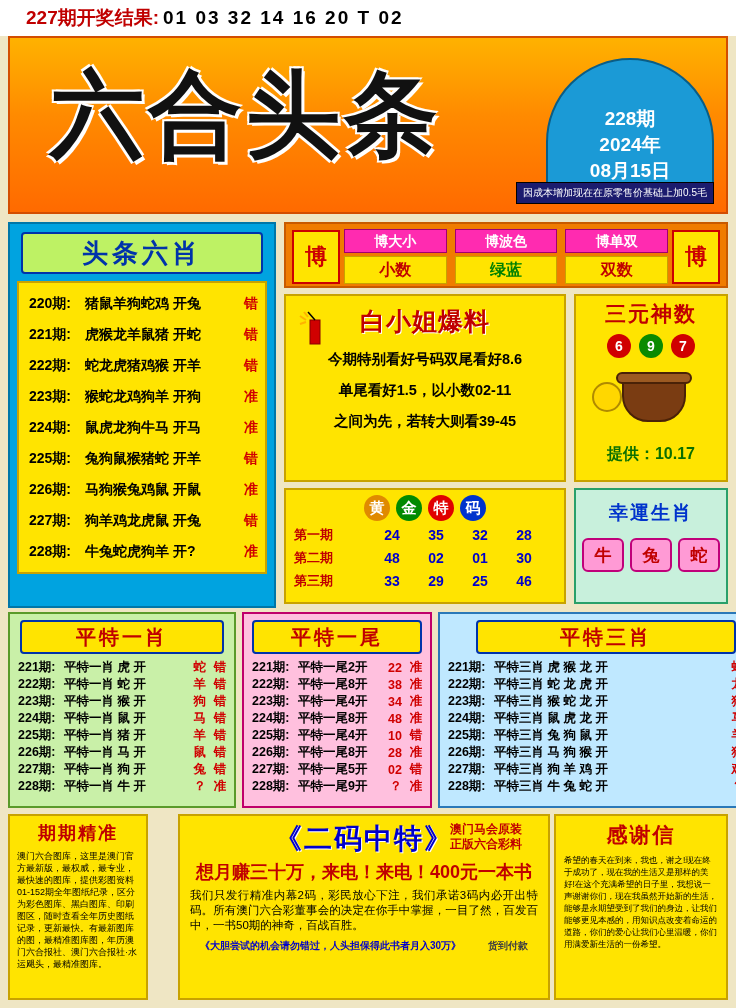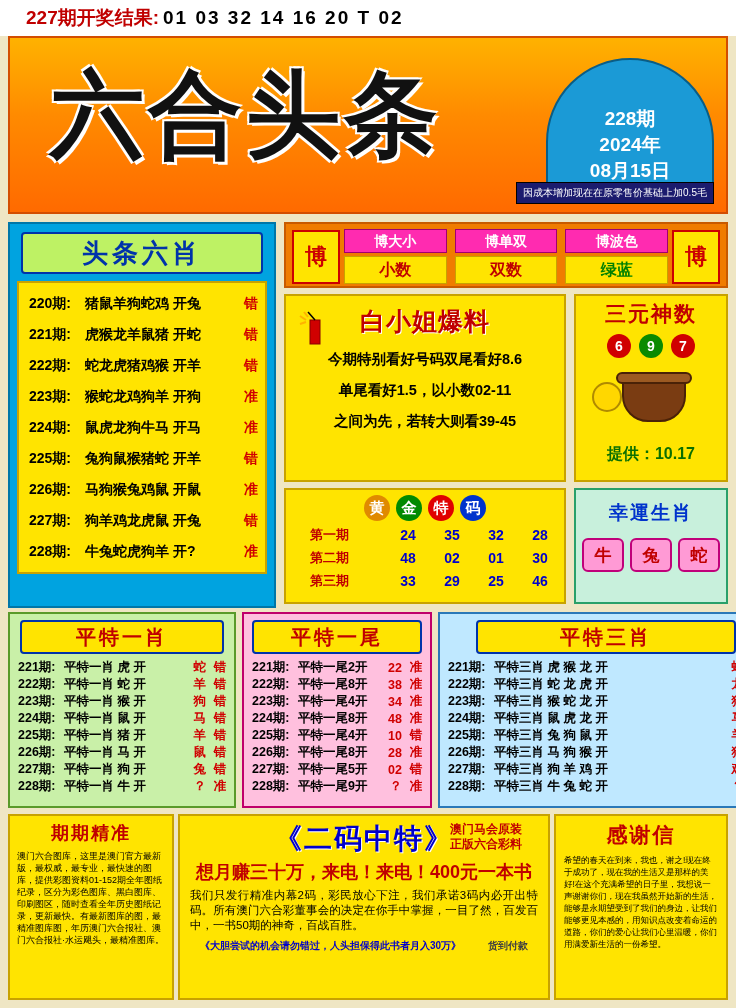--- a/index.html
+++ b/index.html
@@ -79,21 +79,21 @@
     border:2px solid #4a2207;border-radius:6px;box-sizing:border-box;}
   .coin{position:absolute;left:16px;top:24px;width:26px;height:26px;border-radius:50%;background:#ffd700;border:2px solid #b08a00;}
   .sy-prov{text-align:center;font-size:16px;font-weight:bold;color:#0a6f00;}
 
   
   #hjtm{left:284px;top:488px;width:282px;height:116px;background:#ffe400;border:2px solid #c8a200;}
   .hj-head{display:flex;justify-content:center;gap:6px;margin-top:5px;}
   .hj-chip{width:26px;height:26px;border-radius:50%;display:flex;align-items:center;justify-content:center;
     font-size:15px;font-weight:bold;color:#fff;}
   .c1{background:#e00000;} .c2{background:#e08a00;} .c3{background:#008a00;} .c4{background:#0033cc;}
-  .hj-row{display:flex;align-items:center;margin-top:5px;padding-left:24px;}
+  .hj-row{display:flex;align-items:center;margin-top:5px;padding-left:8px;}
   .hj-row .lbl{width:76px;font-size:13px;font-weight:bold;color:#c00000;}
   .hj-row .num{width:44px;text-align:center;font-size:14px;font-weight:bold;color:#0000cc;}
 
   
   #lucky{left:574px;top:488px;width:154px;height:116px;background:#c8f0dc;border:2px solid #2aa06a;}
   #lucky .t{text-align:center;font-size:19px;font-weight:bold;color:#0033cc;margin-top:10px;letter-spacing:2px;}
   .lucky-row{display:flex;justify-content:center;gap:6px;margin-top:12px;}
   .lucky-pill{width:38px;height:30px;background:#ff9ad5;border:2px solid #c0007a;border-radius:6px;
     display:flex;align-items:center;justify-content:center;font-size:17px;font-weight:bold;color:#c00000;}
 
@@ -107,21 +107,21 @@
   #t1 .th{width:200px;} #t2 .th{width:166px;} #t3 .th{width:256px;}
   .tbl .r{display:flex;align-items:center;font-size:12.5px;font-weight:bold;color:#000;height:17px;padding-left:8px;}
   .tbl .rows{margin-top:5px;}
   .tbl .r .p{width:46px;}
   .tbl .r .m{flex:1;}
   .tbl .r .v{width:26px;text-align:right;}
   .tbl .r .s{width:28px;text-align:center;}
 
   
   .bot{top:814px;height:186px;border:2px solid #888;box-sizing:border-box;}
-  #b1{left:8px;width:166px;background:#ffe400;border-color:#c8a200;}
+  #b1{left:8px;width:140px;background:#ffe400;border-color:#c8a200;}
   #b2{left:178px;width:372px;background:#ffe400;border-color:#c8a200;}
   #b3{left:554px;width:174px;background:#ffe400;border-color:#c8a200;}
   #b1 .t{text-align:center;font-size:18px;font-weight:bold;color:#c00000;margin-top:5px;letter-spacing:2px;}
   #b1 .body{font-size:9px;color:#000;line-height:12px;padding:5px 7px;}
   #b3 .t{text-align:center;font-size:21px;font-weight:bold;color:#c00000;margin-top:5px;letter-spacing:2px;}
   #b3 .body{font-size:8.5px;color:#000;line-height:12px;padding:5px 8px;}
   #b2 .t2{text-align:center;font-size:28px;font-weight:bold;color:#0000cc;margin-top:4px;letter-spacing:2px;
     text-shadow:1px 1px 0 #fff;}
   #b2 .sub{position:absolute;right:8px;top:6px;width:108px;text-align:center;font-size:12px;
     font-weight:bold;color:#c00000;line-height:15px;}
@@ -204,26 +204,26 @@
 
   <div class="panel" id="bo-bar">
     <div class="bo-side bo-left">博</div>
     <div class="bo-side bo-right">博</div>
     <div class="bo-cols">
       <div class="bo-col">
         <div class="bo-top">博大小</div>
         <div class="bo-bot">小数</div>
       </div>
       <div class="bo-col">
+        <div class="bo-top">博波色</div>
+        <div class="bo-bot green">绿蓝</div>
+      </div>
+      <div class="bo-col">
         <div class="bo-top">博单双</div>
         <div class="bo-bot">双数</div>
-      </div>
-      <div class="bo-col">
-        <div class="bo-top">博波色</div>
-        <div class="bo-bot green">绿蓝</div>
       </div>
     </div>
   </div>
 
   <div class="panel" id="baoliao">
     <svg class="firework" viewBox="0 0 40 40">
       <rect x="14" y="10" width="10" height="24" fill="#d00000" stroke="#800" stroke-width="1"></rect>
       <line x1="19" y1="10" x2="12" y2="2" stroke="#000" stroke-width="1.5"></line>
       <path d="M4 6 L10 10 M4 14 L10 12 M8 2 L12 7" stroke="#ffb200" stroke-width="2"></path>
     </svg>

